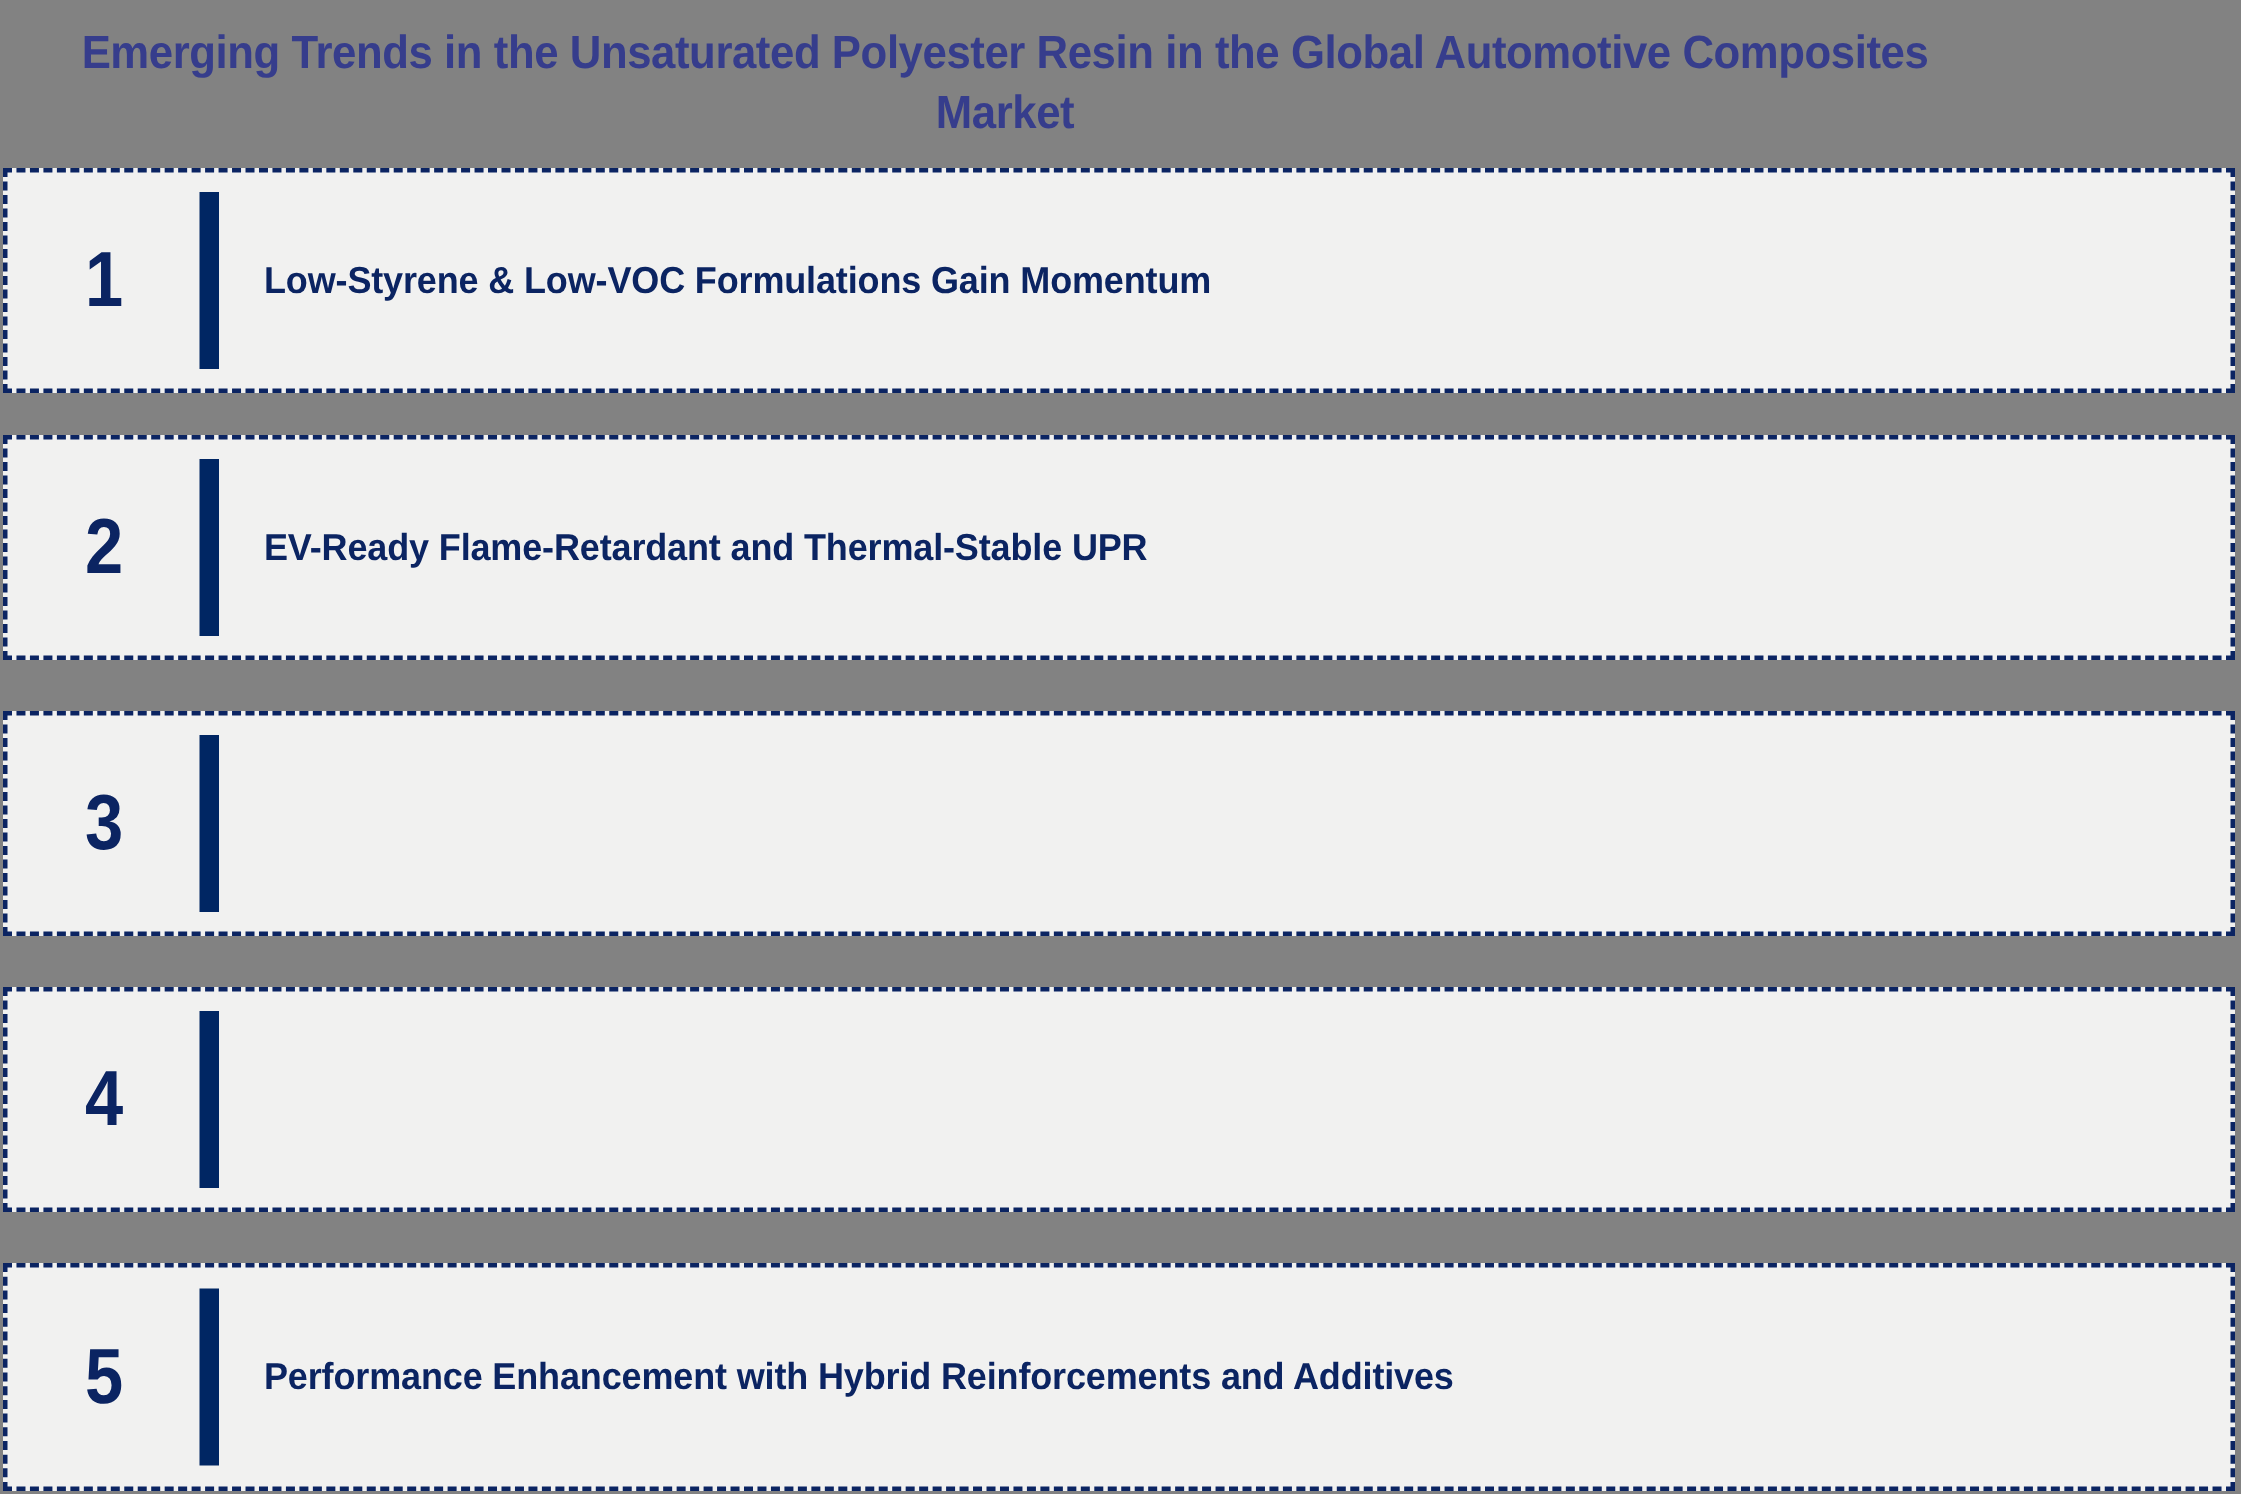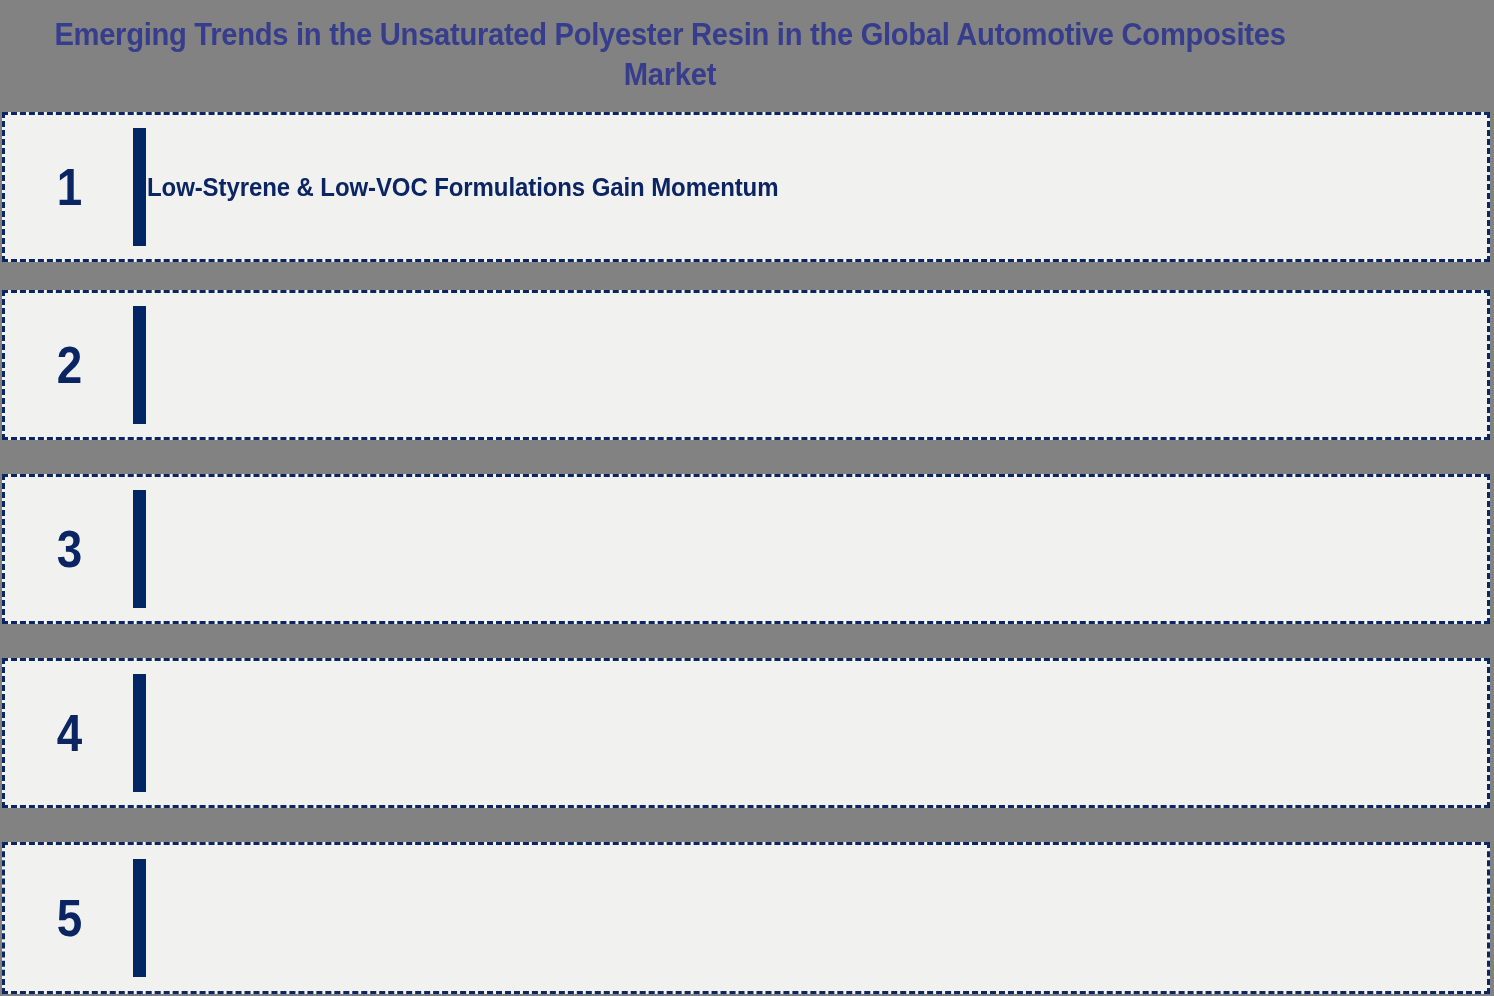--- a/index.html
+++ b/index.html
@@ -97,20 +97,21 @@
   }
   .accent-bar {
     width: 13px;
     height: 118px;
     background: #002663;
   }
   .label-cell {
     flex: 1 1 auto;
     display: flex;
     align-items: center;
+    padding-left: 29px;
     padding-right: 20px;
     overflow: hidden;
   }
   .row-label {
     color: #0b2462;
     font-family: "Liberation Sans", sans-serif;
     font-weight: bold;
     font-size: 25px;
     line-height: 30px;
     letter-spacing: -0.1px;
@@ -142,20 +143,23 @@
       </div>
     </div>
 
     <div class="trend-row row-1">
       <div class="num-cell">
         <span class="row-number">2</span>
       </div>
       <div class="accent-cell">
         <div class="accent-bar"></div>
       </div>
+      <div class="label-cell">
+        <span class="row-label">EV-Ready Flame-Retardant and Thermal-Stable UPR</span>
+      </div>
     </div>
 
     <div class="trend-row row-2">
       <div class="num-cell">
         <span class="row-number">3</span>
       </div>
       <div class="accent-cell">
         <div class="accent-bar"></div>
       </div>
     </div>
@@ -169,16 +173,19 @@
       </div>
     </div>
 
     <div class="trend-row row-4">
       <div class="num-cell">
         <span class="row-number">5</span>
       </div>
       <div class="accent-cell">
         <div class="accent-bar"></div>
       </div>
+      <div class="label-cell">
+        <span class="row-label">Performance Enhancement with Hybrid Reinforcements and Additives</span>
+      </div>
     </div>
 
   </div>
 </div>
 
 </body></html>

